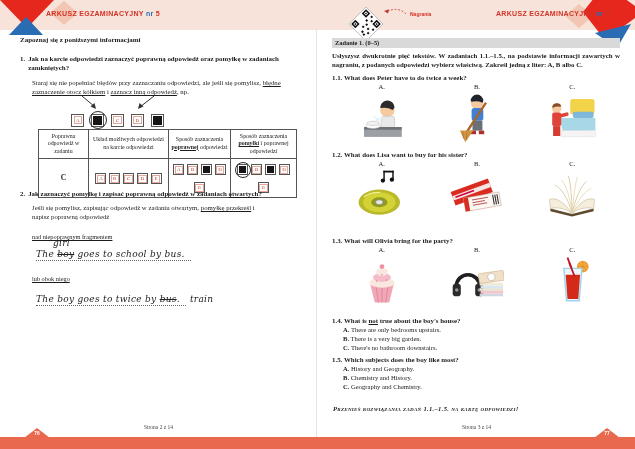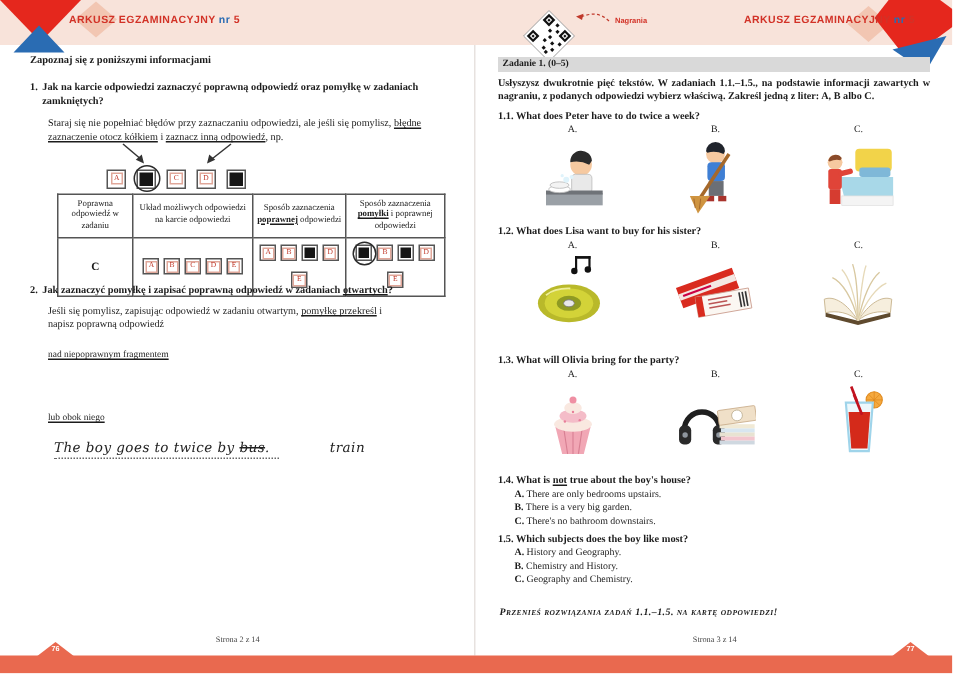--- a/index.html
+++ b/index.html
@@ -201,28 +201,34 @@
     <span class="qn">2.</span>
     <span><span>Jak zaznaczyć pomyłkę i zapisać poprawną odpowiedź w zadaniach </span><span class="u">otwartych</span><span>?</span></span>
   </div>
 
   <div class="abs bodytxt" style="left:32px;top:203px;width:240px">
     <span>Jeśli się pomylisz, zapisując odpowiedź w zadaniu otwartym, </span><span class="u">pomyłkę przekreśl</span><span> i napisz poprawną odpowiedź</span>
   </div>
 
   <div class="abs smallu" style="left:32px;top:233px">nad niepoprawnym fragmentem</div>
 
+  <div class="abs" style="left:36px;top:240px">
+    <span class="hand" style="position:absolute;left:17px;top:-2px">girl</span>
+    <div class="hand dotted" style="margin-top:9px">
+      <span>The </span><span class="struck">boy</span><span> goes to school by bus.</span>
+    </div>
+  </div>
 
   <div class="abs smallu" style="left:32px;top:275px">lub obok niego</div>
 
   <div class="abs" style="left:36px;top:288px">
     <span class="hand dotted">
       <span>The boy goes to twice by </span><span class="struck">bus</span><span>.</span>
     </span>
-    <span class="hand" style="margin-left:30px">train</span>
+    <span class="hand" style="margin-left:0">train</span>
   </div>
 
   <div class="abs footer" style="left:0;top:424px;width:317px">Strona 2 z 14</div>
 
   <div class="banner">Zadanie 1. (0–5)</div>
   <div class="intro">Usłyszysz dwukrotnie pięć tekstów. W zadaniach 1.1.–1.5., na podstawie informacji zawartych w nagraniu, z podanych odpowiedzi wybierz właściwą. Zakreśl jedną z liter: A, B albo C.</div>
 
   <div class="abs qhead" style="left:332px;top:73px"><span>1.1.</span> <span>What does Peter have to do twice a week?</span></div>
   <div class="optrow" style="top:83px">
     <div class="opt">

